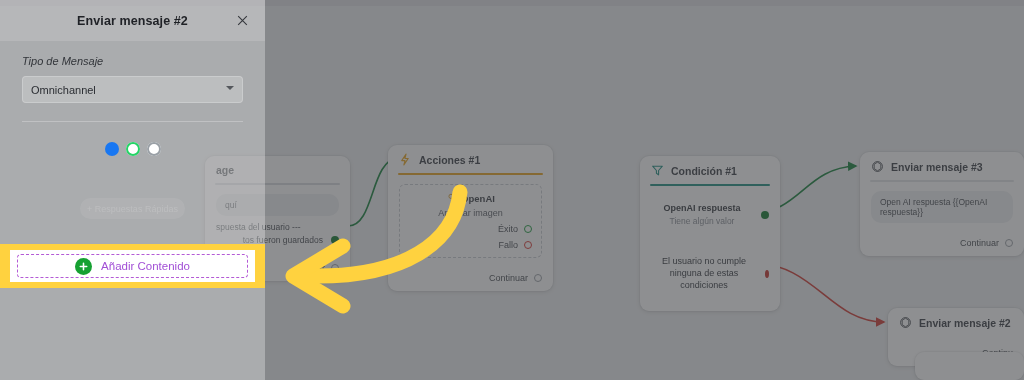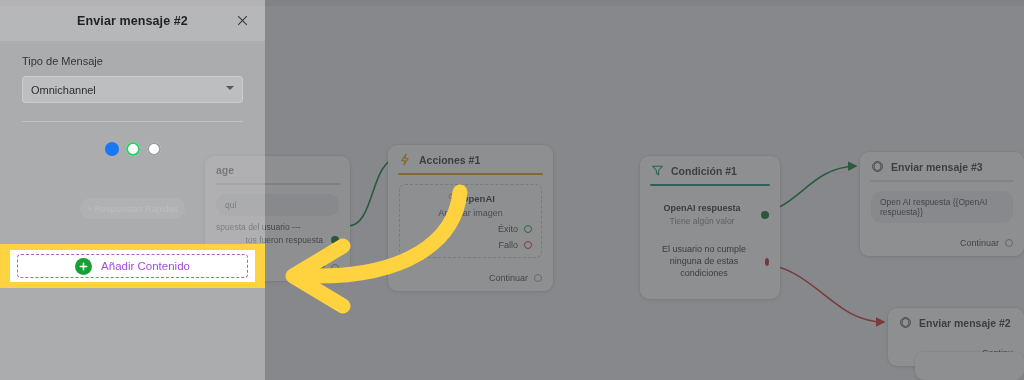--- a/index.html
+++ b/index.html
@@ -72,21 +72,21 @@
     background:rgba(255,255,255,.30);
   }
   #panel-head{
     height:41px;display:flex;align-items:center;justify-content:center;
     position:relative;background:rgba(255,255,255,.14);
   }
   #panel-title{font-size:12.5px;font-weight:700;color:#1f2126;letter-spacing:.1px;}
   #panel-close{position:absolute;right:14px;top:11px;width:18px;height:18px;
     display:flex;align-items:center;justify-content:center;cursor:pointer;}
   #panel-body{padding:14px 22px 0 22px;}
-  #field-label{font-size:11px;color:#32353a;margin-bottom:9px;}
+  #field-label{font-size:11px;color:#32353a;margin-bottom:9px;font-style:italic;}
   #select{
     position:relative;height:27px;border-radius:4px;background:rgba(255,255,255,.22);
     display:flex;align-items:center;padding:0 9px;
     box-shadow:inset 0 0 0 1px rgba(255,255,255,.22);
   }
   #select-value{font-size:11px;color:#2b2e33;}
   #select-caret{position:absolute;right:9px;top:10px;
     width:0;height:0;border-left:4px solid transparent;border-right:4px solid transparent;
     border-top:4px solid #55585d;}
   #divider{height:1px;background:rgba(255,255,255,.26);margin:18px 0 0 0;}
@@ -143,21 +143,21 @@
 
   <div class="node" style="left:205px;top:156px;width:145px;">
     <div class="node-head">
       <span>age</span>
     </div>
     <div class="node-rule" style="background:#d8dbdf;"></div>
     <div class="node-body">
       <div class="bubble">quí</div>
       <div style="font-size:8.5px;color:#4a4e54;margin-top:6px;">spuesta del usuario ---</div>
       <div class="cond-item">
-        <div style="font-size:8.5px;color:#4a4e54;">tos fueron respuesta</div>
+        <div style="font-size:8.5px;color:#4a4e54;">tos fueron guardados</div>
         <span class="dot green"></span>
       </div>
     </div>
     <div class="continue-row">
       <span>tinuar</span>
       <span class="ring grey"></span>
     </div>
   </div>
 
   <div class="node" style="left:388px;top:145px;width:165px;">
@@ -202,21 +202,21 @@
     </div>
     <div class="node-rule rule-teal"></div>
     <div class="node-body" style="padding:14px 11px 16px 11px;">
       <div class="cond-item">
         <div class="cond-text">
           <div class="cond-title">OpenAI respuesta</div>
           <div class="cond-sub">Tiene algún valor</div>
         </div>
         <span class="dot green"></span>
       </div>
-      <div class="cond-item" style="margin-top:12px;">
+      <div class="cond-item" style="margin-top:24px;">
         <div class="cond-plain">El usuario no cumple ninguna de estas condiciones</div>
         <span class="dot red"></span>
       </div>
     </div>
   </div>
 
   <div class="node" style="left:860px;top:152px;width:164px;">
     <div class="node-head">
       <svg class="ico" viewBox="0 0 24 24">
         <circle cx="12" cy="12" r="9" fill="none" stroke="#3b3f45" stroke-width="1.7"></circle>

